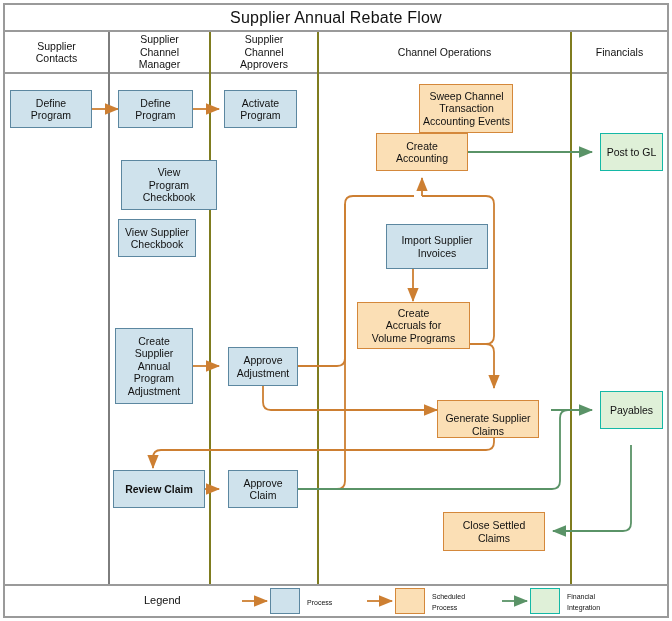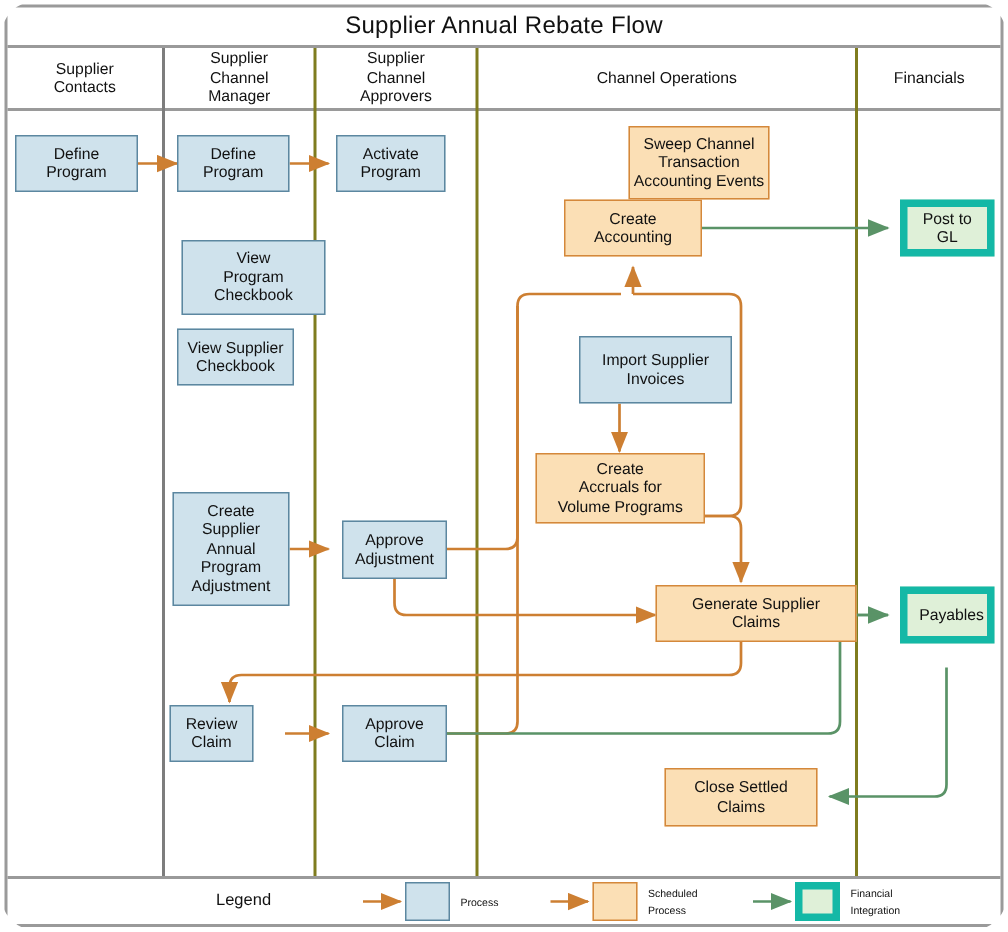--- a/index.html
+++ b/index.html
@@ -1,17 +1,17 @@
 <!DOCTYPE html>
 <html><head>
 <meta charset="utf-8">
 <style>
   html,body{margin:0;padding:0;background:#ffffff;}
   body{font-family:"Liberation Sans",sans-serif;}
-  #canvas{position:relative;width:672px;height:621px;overflow:hidden;background:#fff;border-radius:26px;}
+  #canvas{position:relative;width:672px;height:621px;overflow:hidden;background:#fff;}
 
   .outer-frame{position:absolute;left:3px;top:3px;width:666px;height:615px;border:2px solid #9a9a9a;box-sizing:border-box;}
 
   .title-bar{position:absolute;left:5px;top:5px;width:662px;height:25px;display:flex;align-items:center;justify-content:center;box-sizing:border-box;}
   .title-bar .t{font-size:16px;color:#111;letter-spacing:.2px;}
 
   .title-rule{position:absolute;left:5px;top:30px;width:662px;height:2px;background:#9a9a9a;}
 
   .lane-head{position:absolute;top:32px;height:40px;display:flex;align-items:center;justify-content:center;text-align:center;box-sizing:border-box;}
   .lane-head span{font-size:10.5px;color:#111;line-height:12.5px;display:block;}
@@ -24,21 +24,21 @@
   .legend-rule{position:absolute;left:5px;top:584px;width:662px;height:2px;background:#9a9a9a;}
   .legend-row{position:absolute;left:5px;top:586px;width:662px;height:30px;}
   .legend-title{position:absolute;left:144px;top:594px;font-size:11px;color:#111;}
   .legend-box{position:absolute;width:30px;height:26px;box-sizing:border-box;}
   .legend-lbl{position:absolute;font-size:7px;color:#111;line-height:9px;text-align:left;}
 
   .node{position:absolute;box-sizing:border-box;display:flex;align-items:center;justify-content:center;text-align:center;}
   .node span{display:block;font-size:10.5px;line-height:12.5px;color:#111;padding:0 2px;}
   .proc{background:#cfe2ec;border:1px solid #5c87a0;}
   .sched{background:#fbdfb5;border:1px solid #d4883b;}
-  .fin{background:#dff0d8;border:5px solid #14b8a6;justify-content:flex-end;}
+  .fin{background:#dff0d8;border:1px solid #14b8a6;}
 
   svg.wires{position:absolute;left:0;top:0;width:672px;height:621px;pointer-events:none;}
   .ow{fill:none;stroke:#cd7f32;stroke-width:1.8;}
   .gw{fill:none;stroke:#5a9367;stroke-width:1.8;}
 </style>
 </head>
 <body>
 
 <div id="canvas">
 
@@ -161,21 +161,21 @@
   <div class="node proc" style="left:115px;top:328px;width:78px;height:76px;">
     <div>
       <span>Create</span>
       <span>Supplier</span>
       <span>Annual</span>
       <span>Program</span>
       <span>Adjustment</span>
     </div>
   </div>
 
-  <div class="node proc" style="left:113px;top:470px;width:56px;height:38px;">
+  <div class="node proc" style="left:113px;top:470px;width:92px;height:38px;font-weight:bold;">
     <div>
         <span>Review Claim</span>
       </div>
   </div>
 
   <div class="node proc" style="left:224px;top:90px;width:73px;height:38px;">
     <div>
       <span>Activate</span>
       <span>Program</span>
     </div>
@@ -188,21 +188,21 @@
     </div>
   </div>
 
   <div class="node proc" style="left:228px;top:470px;width:70px;height:38px;">
     <div>
       <span>Approve</span>
       <span>Claim</span>
     </div>
   </div>
 
-  <div class="node sched" style="left:419px;top:84px;width:94px;height:49px;">
+  <div class="node sched" style="left:419px;top:84px;width:94px;height:49px;justify-content:flex-end;">
     <div>
       <span>Sweep Channel</span>
       <span>Transaction</span>
       <span>Accounting Events</span>
     </div>
   </div>
 
   <div class="node sched" style="left:376px;top:133px;width:92px;height:38px;">
     <div>
       <span>Create</span>
@@ -218,21 +218,21 @@
   </div>
 
   <div class="node sched" style="left:357px;top:302px;width:113px;height:47px;">
     <div>
       <span>Create</span>
       <span>Accruals for</span>
       <span>Volume Programs</span>
     </div>
   </div>
 
-  <div class="node sched" style="left:437px;top:390px;width:134px;height:38px;">
+  <div class="node sched" style="left:437px;top:400px;width:102px;height:38px;align-items:flex-end;">
     <div>
       <span>Generate Supplier</span>
       <span>Claims</span>
     </div>
   </div>
 
   <div class="node sched" style="left:443px;top:512px;width:102px;height:39px;">
     <div>
       <span>Close Settled</span>
       <span>Claims</span>

